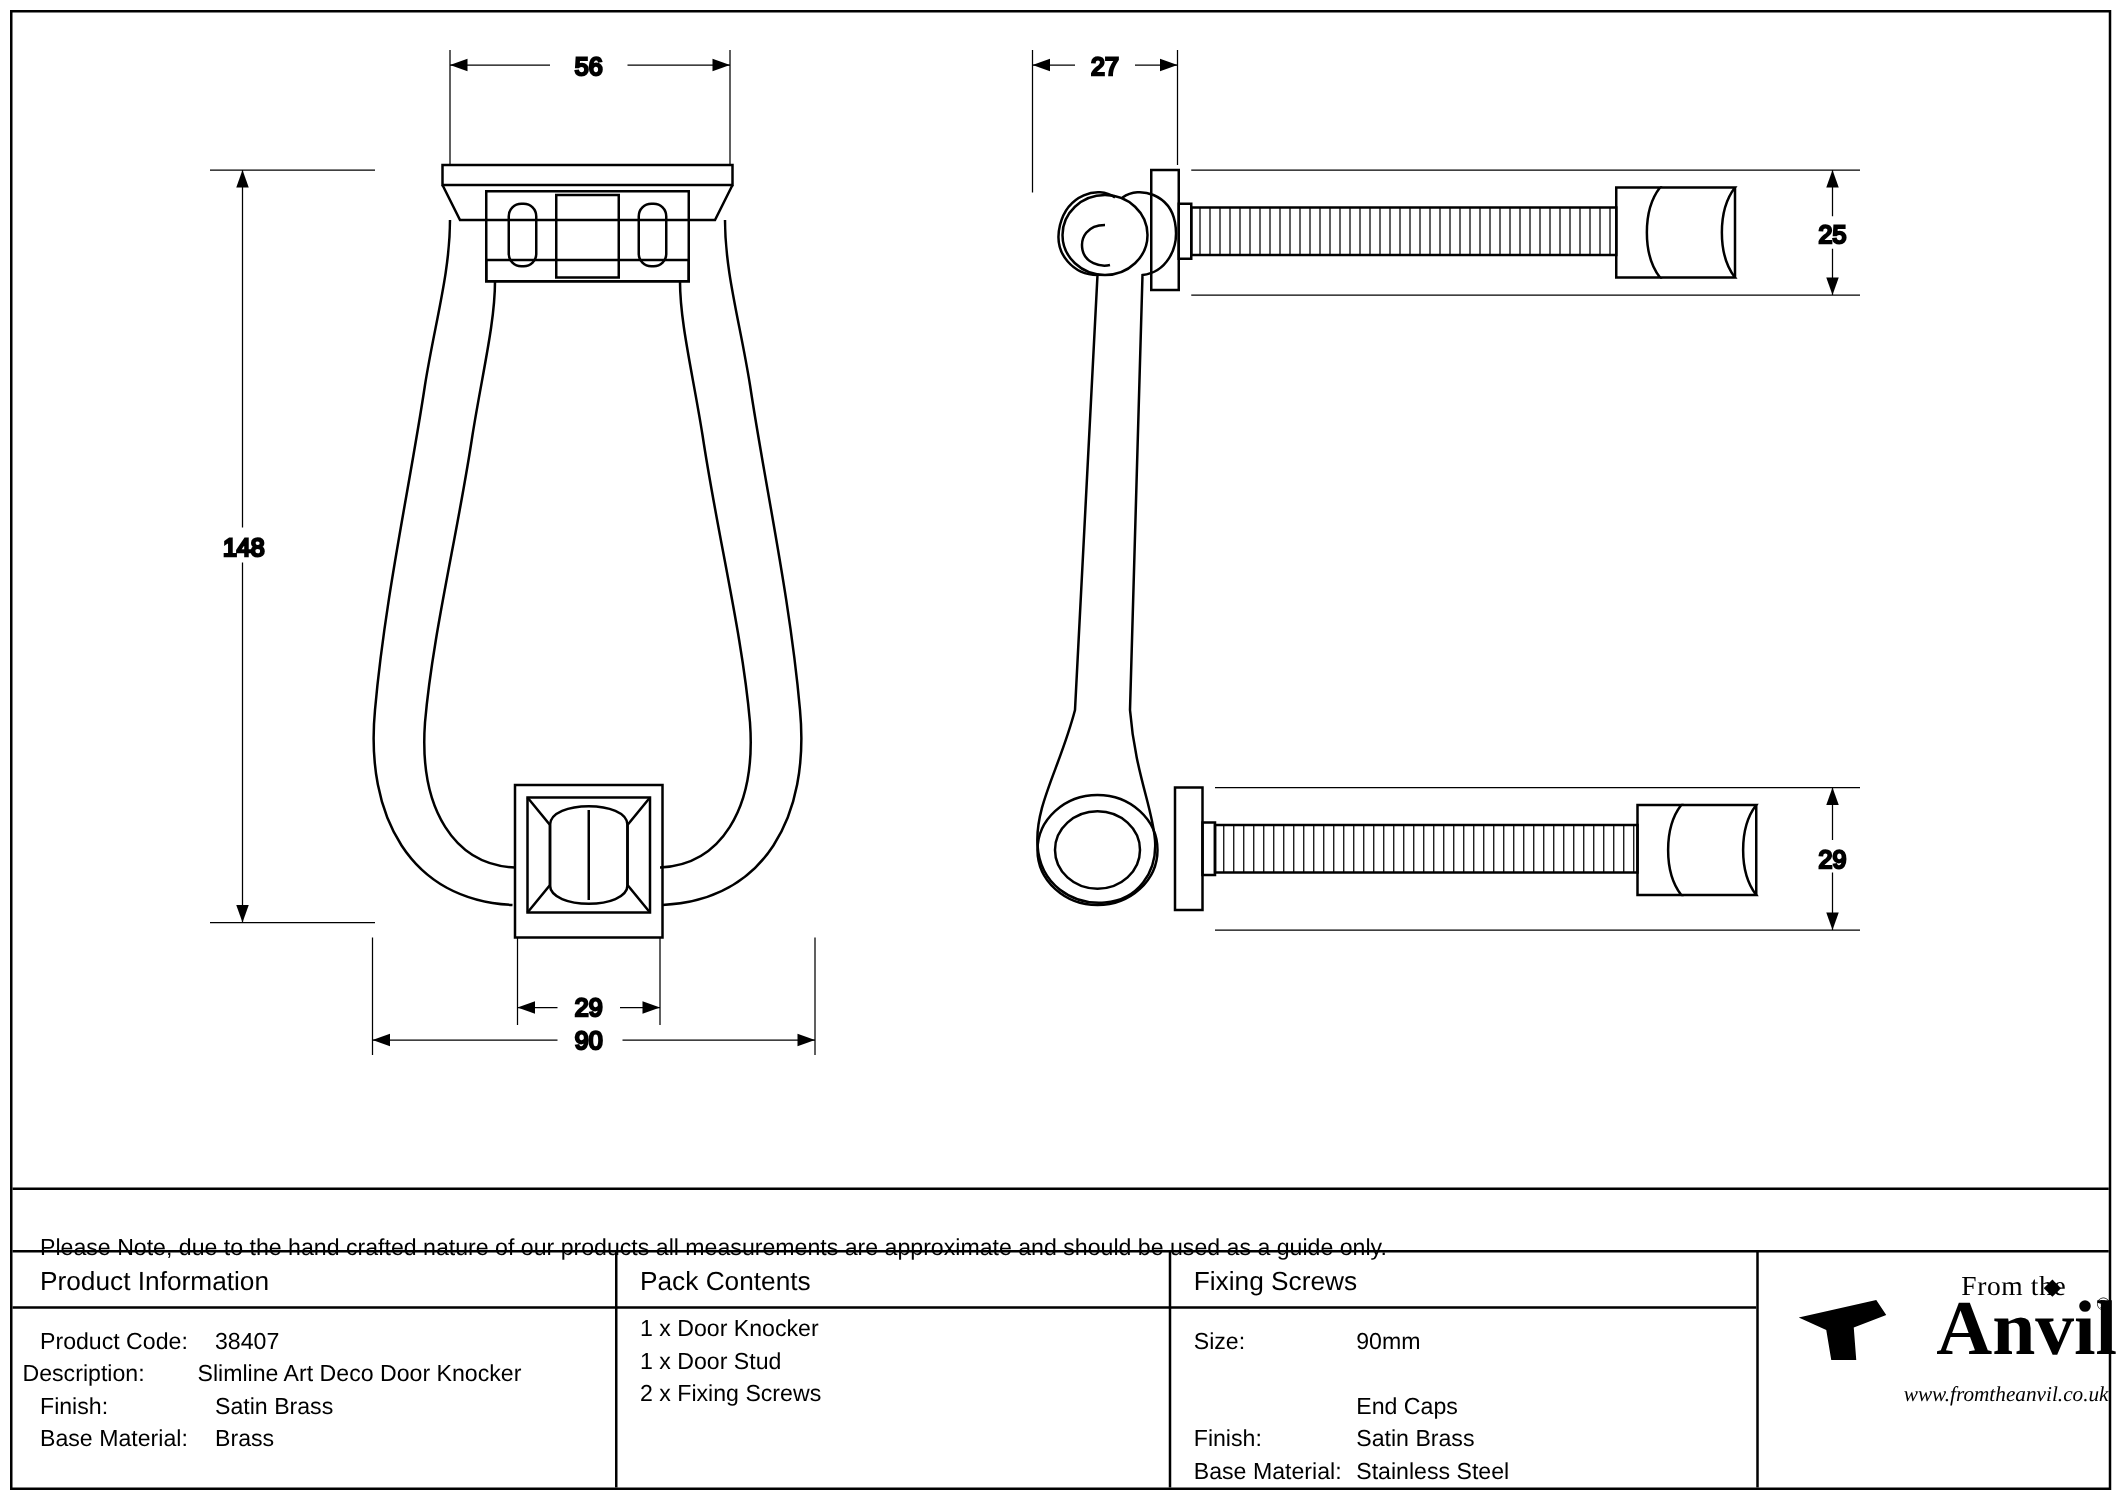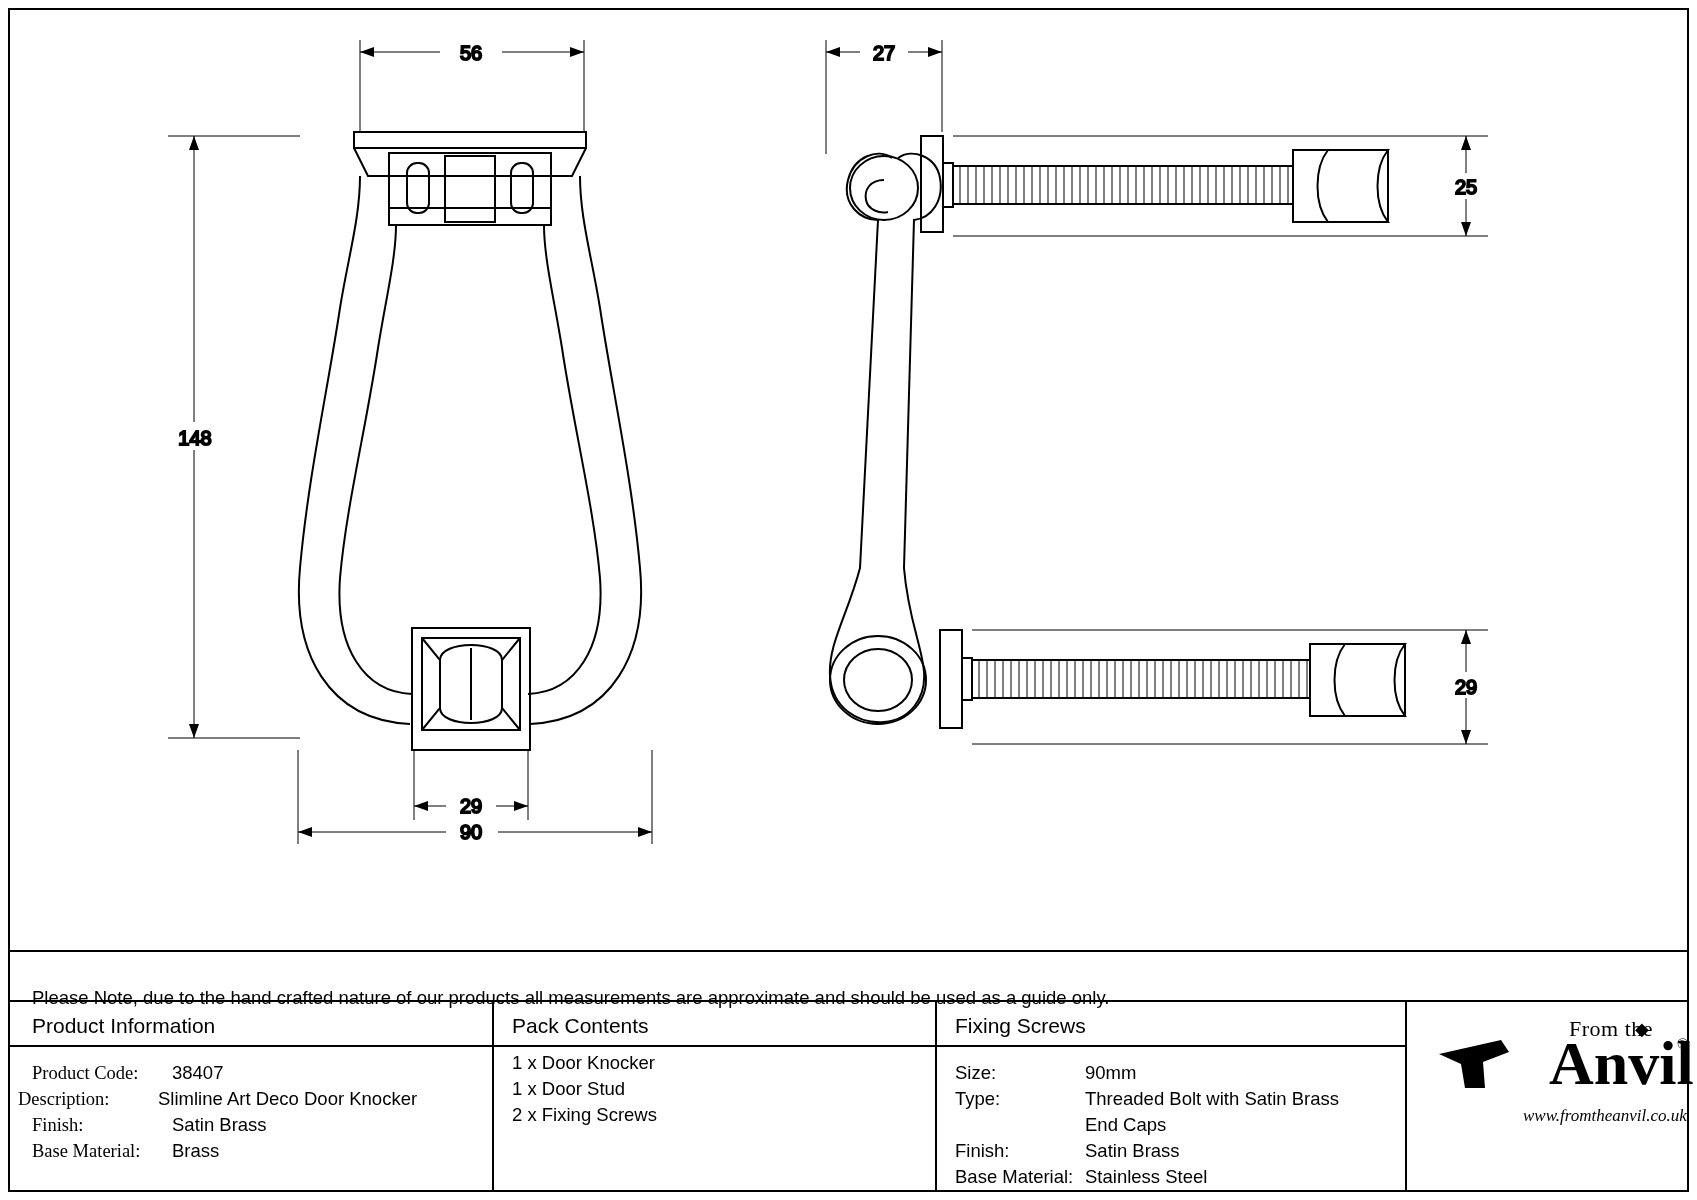--- a/index.html
+++ b/index.html
@@ -10,21 +10,21 @@
   svg{display:block;}
   .dimtext{font-family:"Liberation Sans", sans-serif;font-size:20px;fill:#000;}
   
   .note{position:absolute;left:10px;top:952px;width:1677px;height:48px;display:flex;align-items:center;box-sizing:border-box;}
   .note span{font-size:18.5px;padding-left:22px;margin-top:44px;}
   .hline{position:absolute;background:#000;height:2px;}
   .vline{position:absolute;background:#000;width:2px;}
   .tablearea{position:absolute;left:10px;top:1000px;width:1677px;height:190px;}
   .colhead{position:absolute;font-size:21px;}
   .cell{position:absolute;font-size:18.5px;white-space:nowrap;}
-  .lbl{display:inline-block;width:140px;font-family:Liberation Serif, serif;}
+  .lbl{display:inline-block;width:140px;}
   .lbl2{display:inline-block;width:130px;}
   .logo{position:absolute;right:18px;top:1010px;width:230px;height:130px;}
   .logotop{font-family:"Liberation Serif", serif;font-size:22px;letter-spacing:.5px;}
   .logomain{font-family:"Liberation Serif", serif;font-size:62px;font-weight:bold;line-height:.95;}
   .logourl{font-family:"Liberation Serif", serif;font-style:italic;font-size:17px;}
 </style>
 </head>
 <body>
 
 <div class="sheet">
@@ -261,23 +261,20 @@
 
     <div class="colhead" style="left:502px;top:14px;">Pack Contents</div>
     <div class="cell" style="left:502px;top:52px;">1 x Door Knocker</div>
     <div class="cell" style="left:502px;top:78px;">1 x Door Stud</div>
     <div class="cell" style="left:502px;top:104px;">2 x Fixing Screws</div>
 
     <div class="colhead" style="left:945px;top:14px;">Fixing Screws</div>
     <div class="cell" style="left:945px;top:62px;">
       <span class="lbl2">Size:</span><span>90mm</span>
     </div>
-    <div class="cell" style="left:945px;top:88px;">
-      <span class="lbl2">Type:</span><span>Threaded Bolt with Satin Brass</span>
-    </div>
     <div class="cell" style="left:945px;top:114px;">
       <span class="lbl2"></span><span>End Caps</span>
     </div>
     <div class="cell" style="left:945px;top:140px;">
       <span class="lbl2">Finish:</span><span>Satin Brass</span>
     </div>
     <div class="cell" style="left:945px;top:166px;">
       <span class="lbl2">Base Material:</span><span>Stainless Steel</span>
     </div>
   </div>

